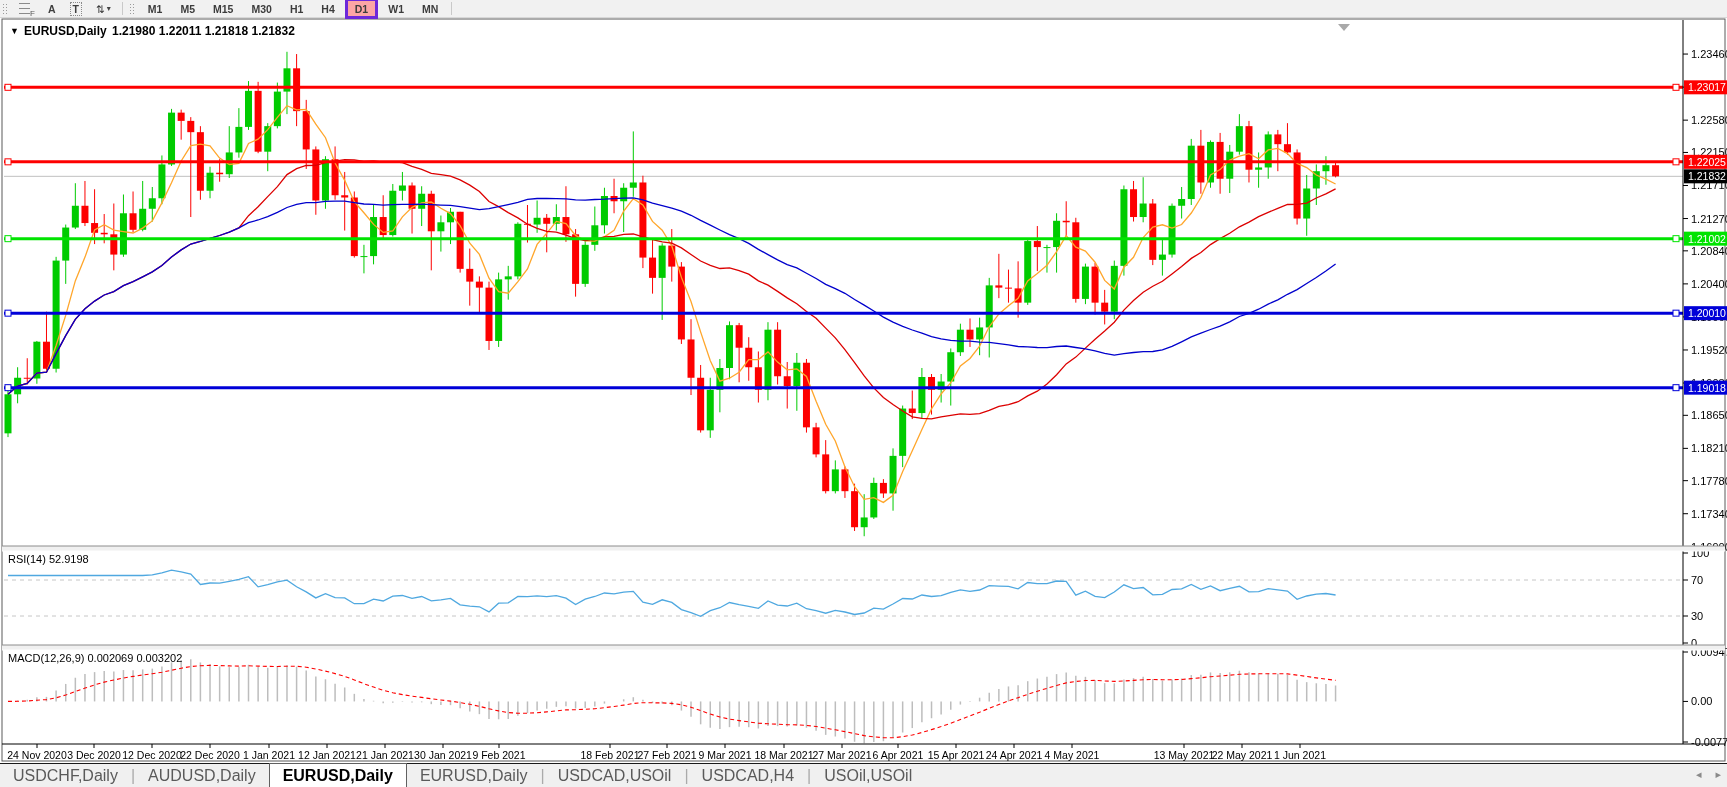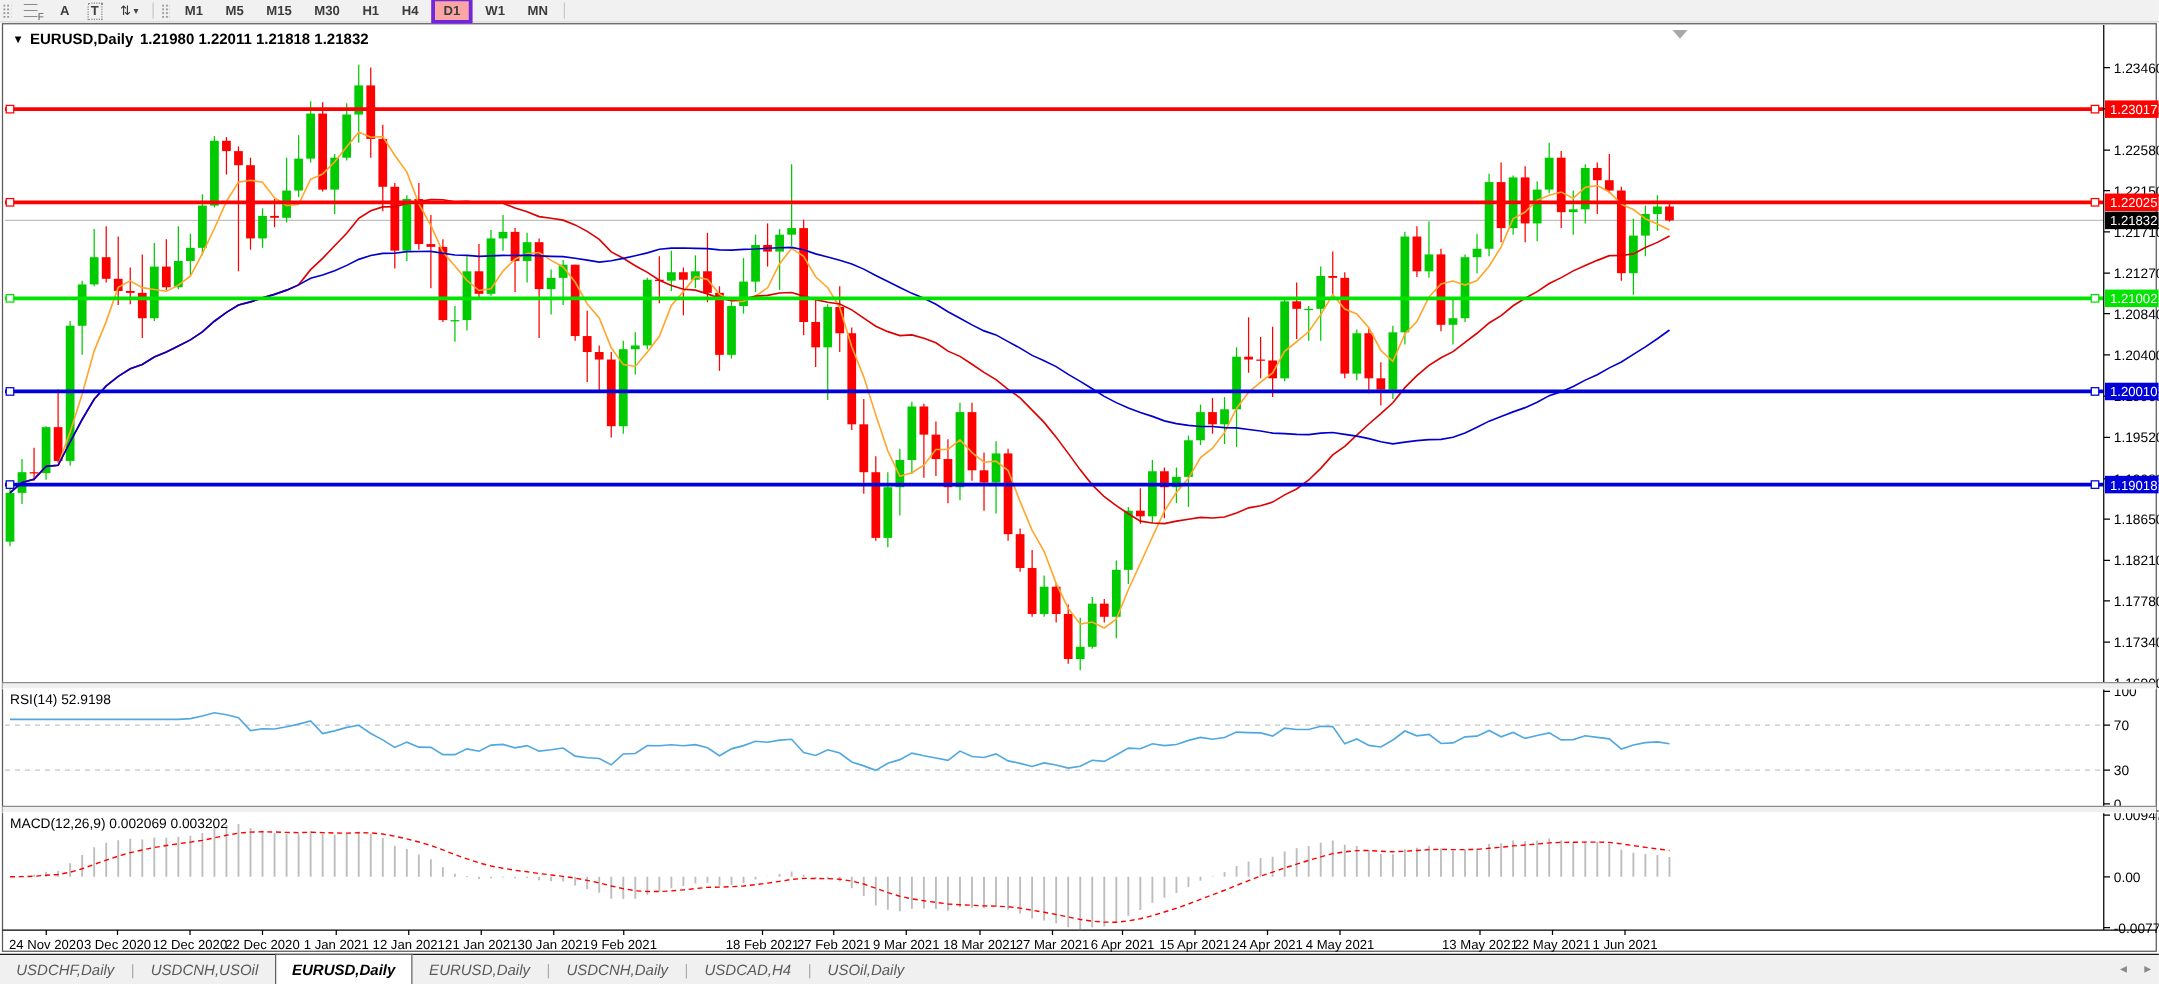--- a/index.html
+++ b/index.html
@@ -9,21 +9,21 @@
   .grip{width:7px;height:12px;margin:0 3px 0 2px;
         background-image:radial-gradient(#9a9a9a 0.8px, transparent 0.9px);background-size:3px 3px;}
   .toolbtn{height:15px;display:flex;align-items:center;justify-content:center;padding:0 5px;
            margin:0 1px;border:1px solid transparent;cursor:default;}
   .tf{font-weight:bold;color:#3c3c3c;padding:0 7px;letter-spacing:0;}
   .tf.active{background:#fca5a5;border:3px solid #6d28d9;}
   .vsep{width:1px;height:13px;background:#c9c9c9;margin:0 4px;}
   .caret{font-size:8px;color:#444;margin-left:2px;}
   #chartwrap{position:absolute;left:0;top:0;width:1727px;height:763px;}
   #tabbar{position:absolute;left:0;top:763px;width:1727px;height:24px;background:#f0f0f0;
-          border-top:1px solid #1a1a1a;display:flex;align-items:stretch;font-size:12px;color:#5a5a5a;font-style:italic;}
+          border-top:1px solid #1a1a1a;display:flex;align-items:stretch;font-size:16px;color:#5a5a5a;}
   .tab{display:flex;align-items:center;padding:0 13px;cursor:default;white-space:nowrap;}
   .tab.active{background:#ffffff;border-left:1px solid #606060;border-right:1px solid #606060;
               color:#000;font-weight:bold;margin-top:-1px;border-top:1px solid #606060;}
   .tabsep{display:flex;align-items:center;color:#aaa;}
   #tabnav{position:absolute;right:6px;top:768px;display:flex;gap:14px;color:#8a8a8a;font-size:11px;}
   #tabnav span{cursor:default;}
   svg text{font-family:"Liberation Sans",sans-serif;}
   .icon-label{font-weight:bold;color:#3e3e3e;}
   .tbox{border:1px dotted #8a8a8a;padding:0 2px;font-weight:bold;color:#3e3e3e;}
   .fibo{position:relative;width:15px;height:12px;
@@ -633,26 +633,26 @@
       <div class="toolbtn tf active">D1</div>
       <div class="toolbtn tf">W1</div>
       <div class="toolbtn tf">MN</div>
     </div>
   <div class="vsep"></div>
 </div>
 
 <div id="tabbar">
     <div class="tab">USDCHF,Daily</div>
     <div class="tabsep">|</div>
-    <div class="tab">USDCNH,USOil</div>
+    <div class="tab">AUDUSD,Daily</div>
     <div class="tab active">EURUSD,Daily</div>
     <div class="tab">EURUSD,Daily</div>
     <div class="tabsep">|</div>
-    <div class="tab">USDCNH,Daily</div>
+    <div class="tab">USDCAD,USOil</div>
     <div class="tabsep">|</div>
     <div class="tab">USDCAD,H4</div>
     <div class="tabsep">|</div>
-    <div class="tab">USOil,Daily</div>
+    <div class="tab">USOil,USOil</div>
   </div>
 <div id="tabnav">
   <span>◂</span>
   <span>▸</span>
 </div>
 
 </body></html>

